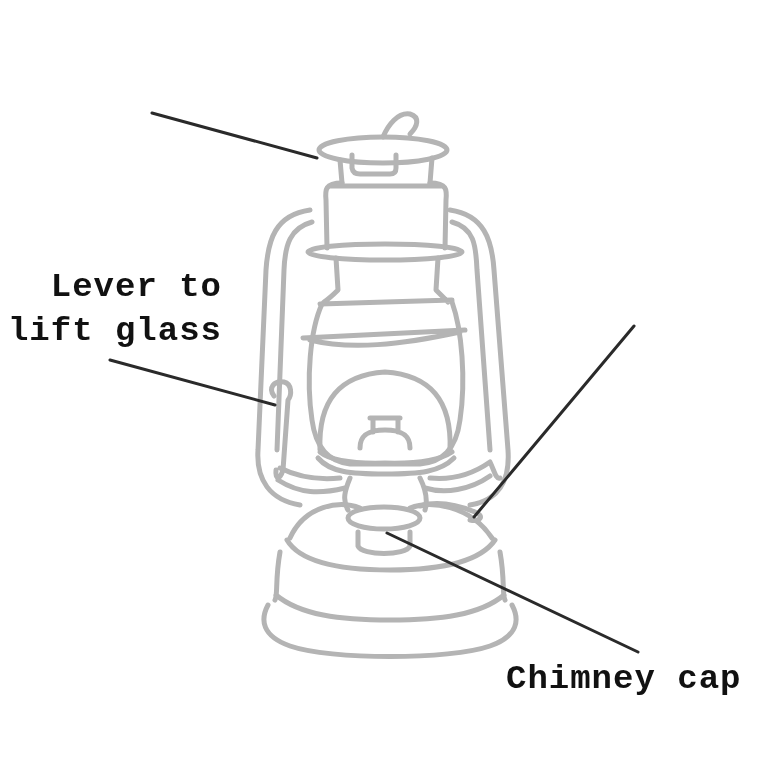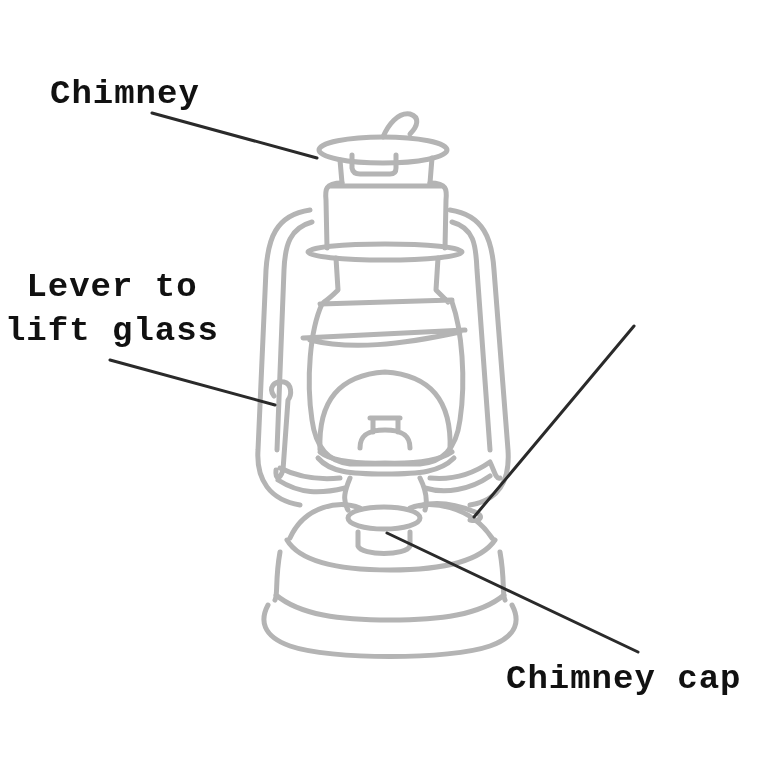--- a/index.html
+++ b/index.html
@@ -80,17 +80,16 @@
 
       <path d="M268,605 C260,620 262,636 290,646 C330,660 450,660 490,646 C518,636 520,620 512,605"></path>
     </g>
 
     <line class="leader" x1="152" y1="113" x2="317" y2="158"></line>
     <line class="leader" x1="110" y1="360" x2="275" y2="405"></line>
     <line class="leader" x1="634" y1="326" x2="474" y2="517"></line>
     <line class="leader" x1="387" y1="533" x2="638" y2="652"></line>
   </svg>
 
-  <div class="label" style="left:50px; top:72px;">Chimney</div>
-  <div class="label" style="left:2px; top:265px; text-align:center; width:220px;">Lever to
+  <div class="label" style="left:2px; top:265px; text-align:right; width:220px;">Lever to
 lift glass</div>
   <div class="label" style="left:506px; top:657px;">Chimney cap</div>
 </div>
 
 </body></html>

